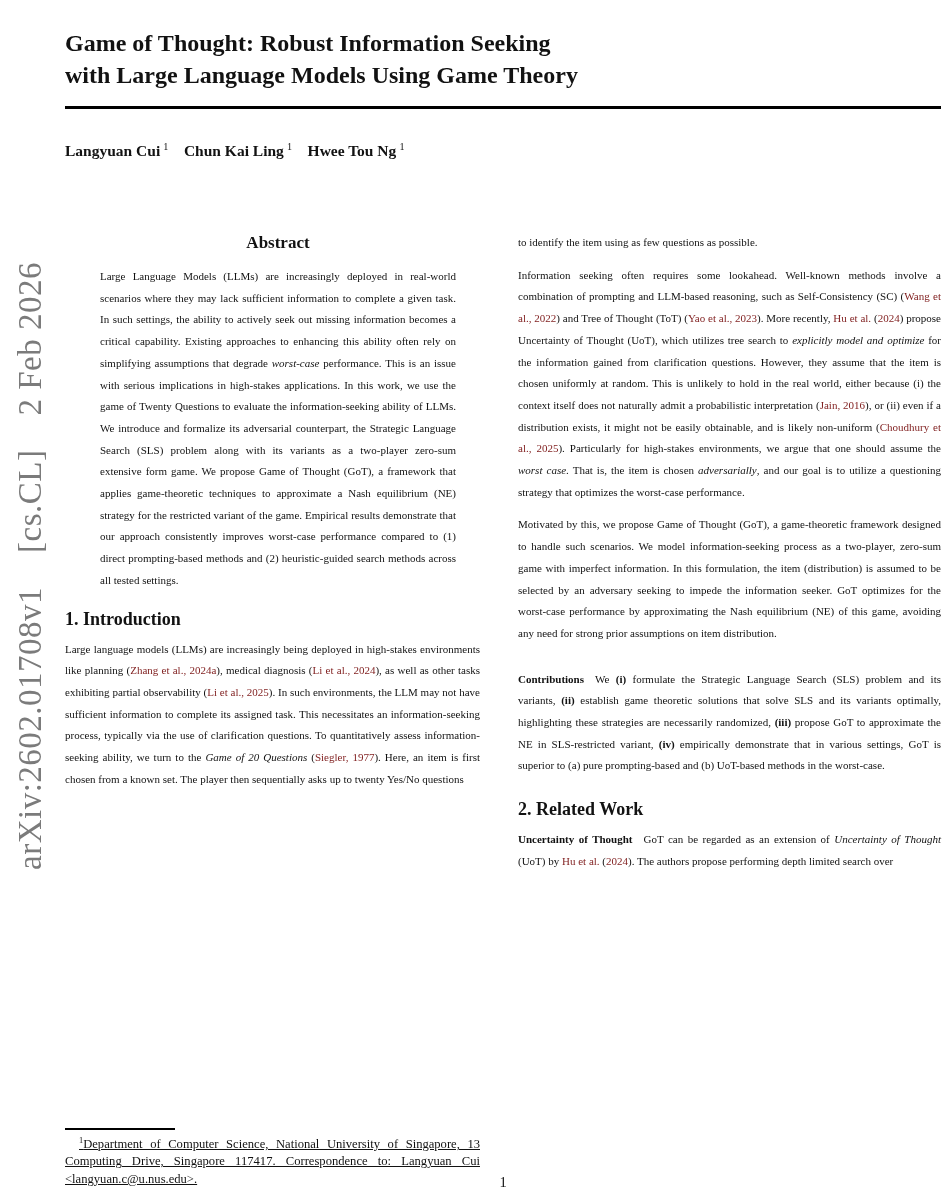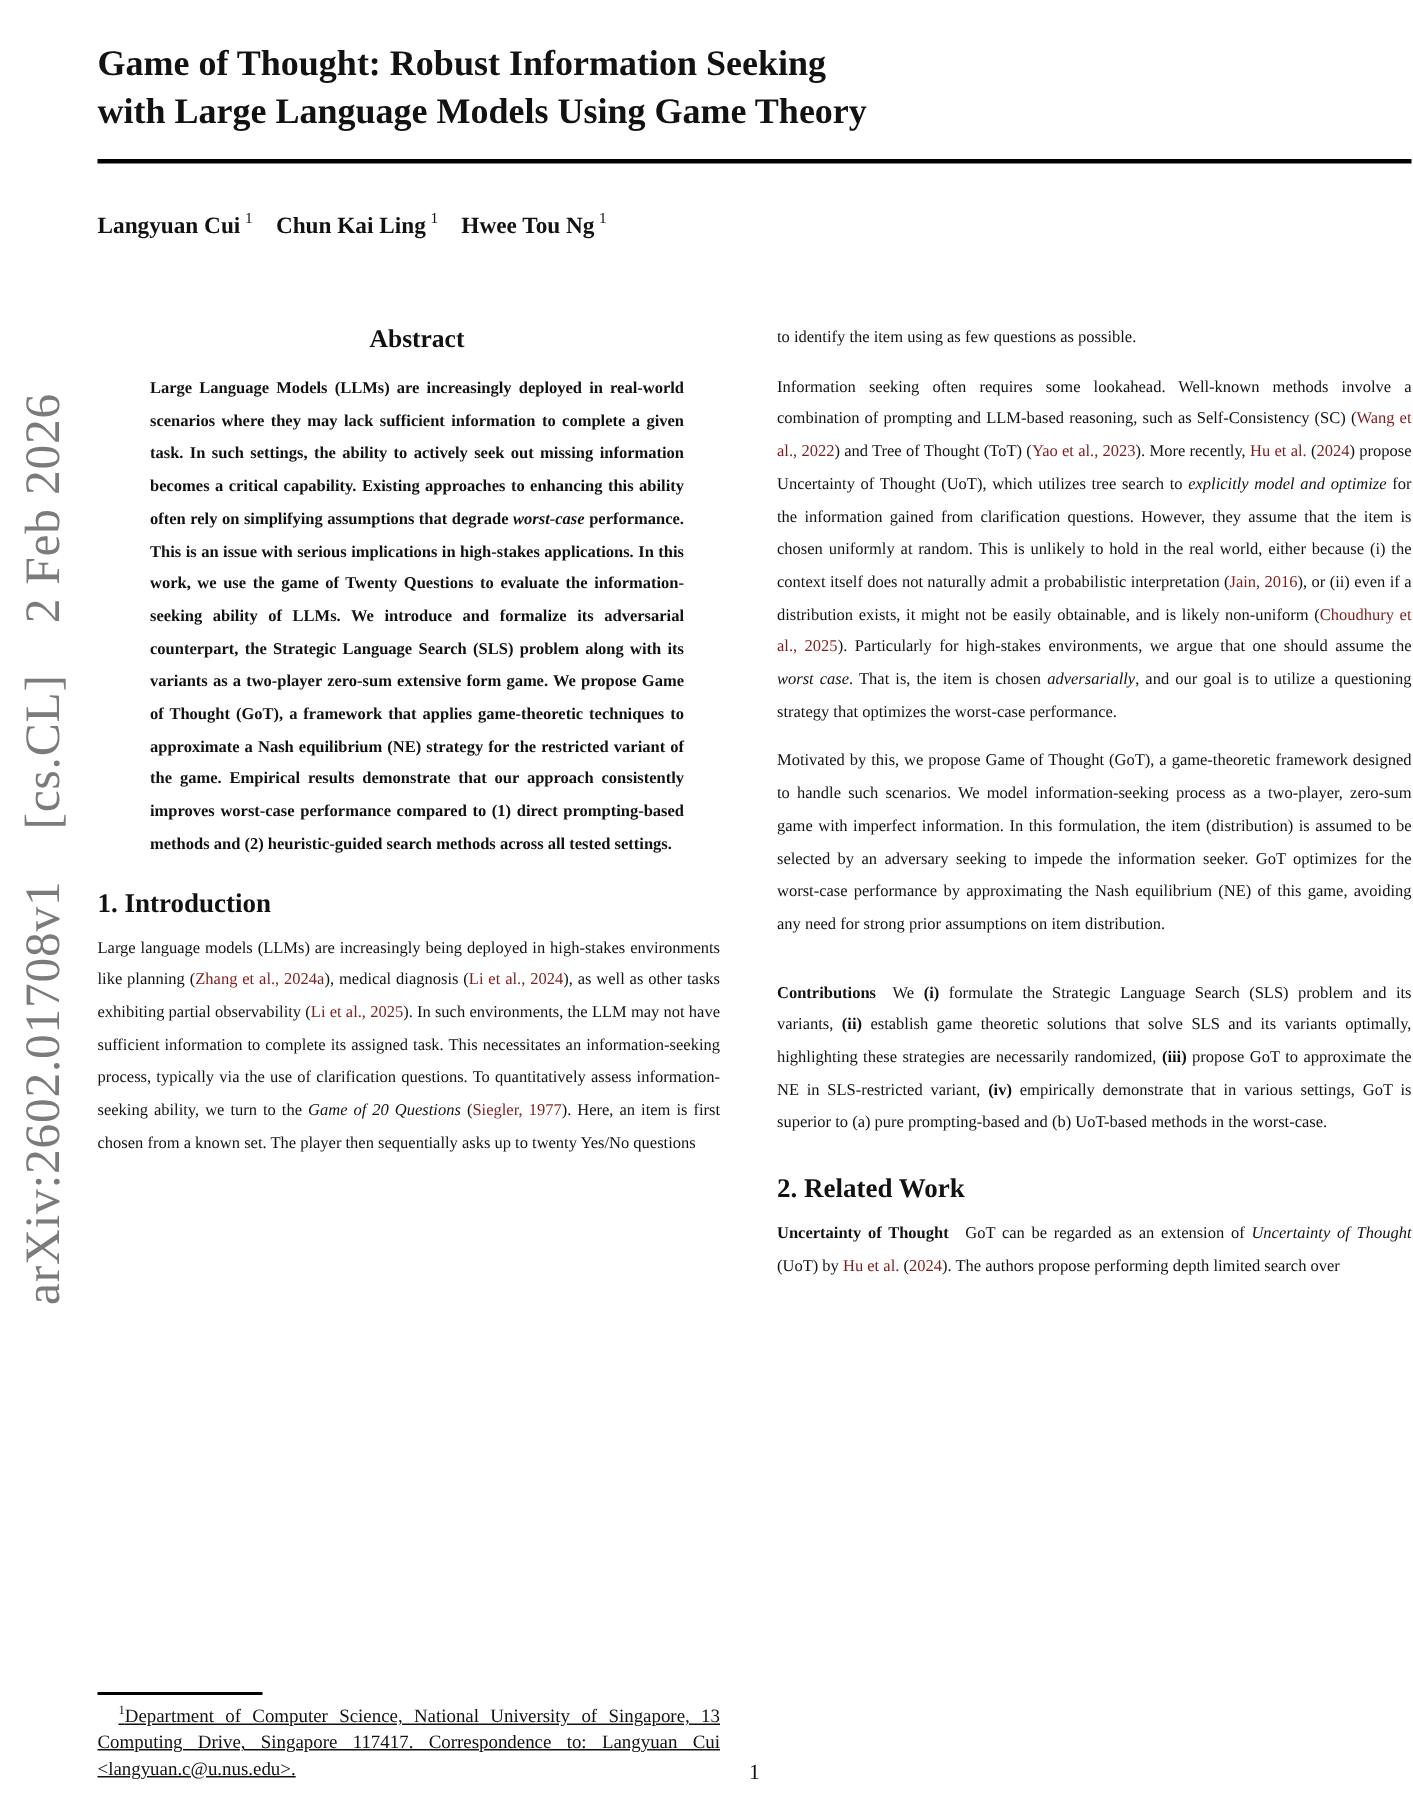--- a/index.html
+++ b/index.html
@@ -21,32 +21,32 @@
     color:#7b7b7b;
     letter-spacing:0.5px;
   }
   
   .header{position:absolute;left:65px;top:27px;width:876px;text-align:left;}
   .title{font-size:24px;font-weight:700;line-height:32px;margin:0;}
   .title-rule{height:3px;background:#000;margin-top:15px;}
   .authors{margin-top:33px;font-size:15.5px;}
   .authors .b{font-weight:700;}
   
-  .col{position:absolute;top:215px;}
+  .col{position:absolute;top:232px;}
   .col-left{left:65px;width:415px;}
   .col-right{left:518px;width:423px;}
   p.body{
     font-size:11px;line-height:21.7px;
     text-align:justify;margin:0 0 11px 0;
   }
   .abstract-heading{
     font-size:17px;font-weight:700;text-align:center;
     margin:1px 24px 13px 35px;
   }
-  p.abstract{margin:0 24px 0 35px;font-weight:bold;}
+  p.abstract{margin:0 24px 0 35px;}
   h2.section{
     font-size:18px;font-weight:700;
     margin:17px 0 9px 0;
   }
   h2.section-2{margin-top:22px;}
   p.contrib{margin-top:24px;}
   
   .i{font-style:italic;}
   .b{font-weight:700;}
   .cite{color:#7f1d1d;}

